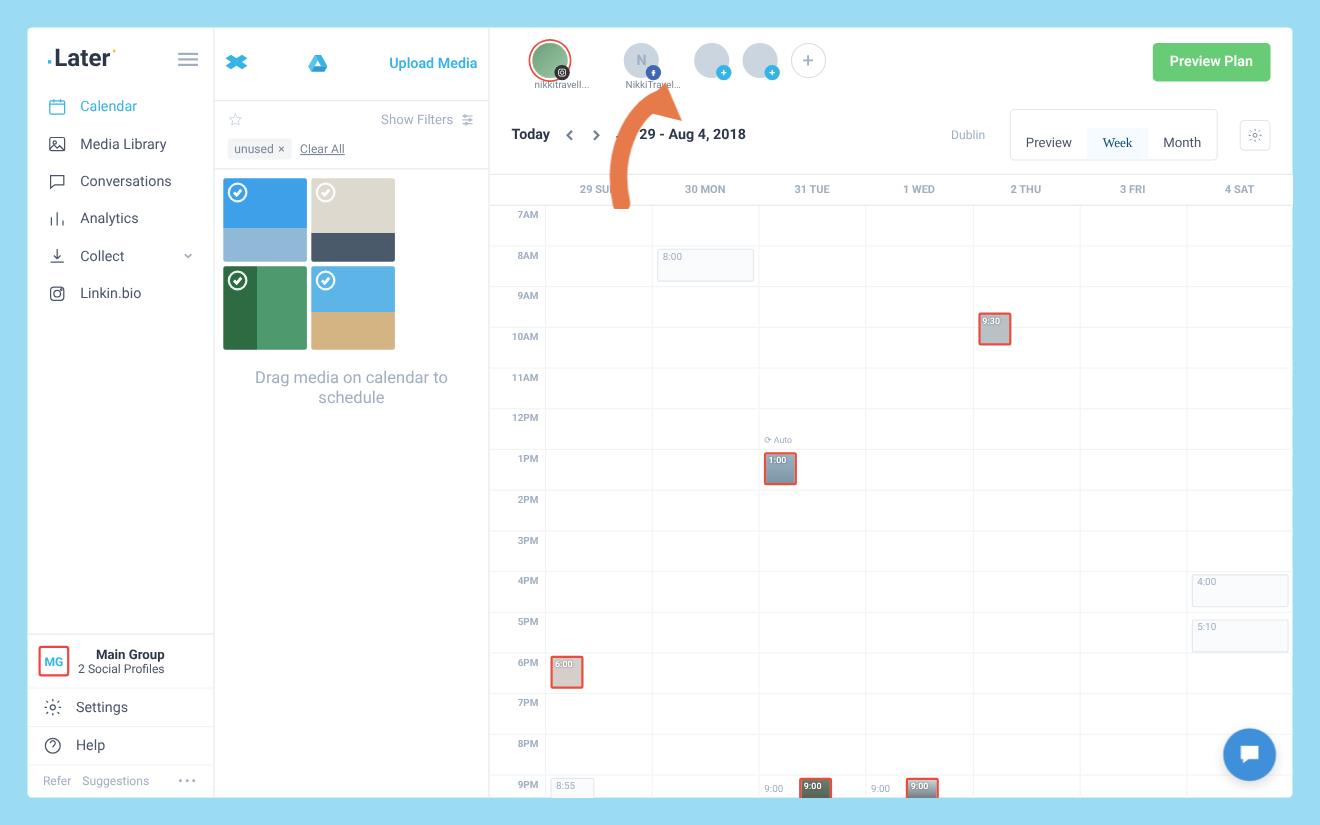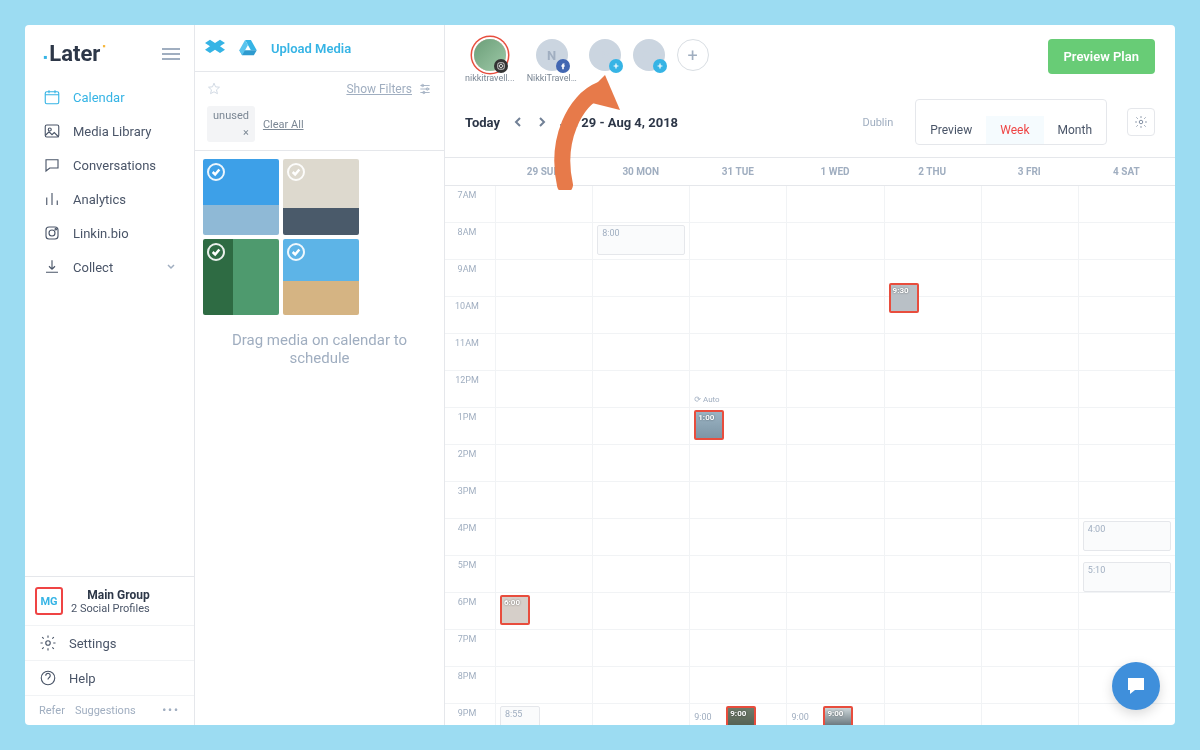--- a/index.html
+++ b/index.html
@@ -23,67 +23,67 @@
 .group-box { border-top: 1px solid #E5E7EB; padding: 10px; display: flex; gap: 8px; align-items: center; }
 .group-avatar { width: 28px; height: 28px; border: 2px solid #ef4444; border-radius: 3px; color:#36B4E5; font-size: 11px; font-weight:700; display:flex; align-items:center; justify-content:center; }
 .group-title { font-weight: 700; color:#2D3748; font-size:12px;}
 .group-sub { font-size: 11px; color:#4A5568; }
 .footer-item { display:flex; align-items:center; gap:12px; padding:8px 14px; color:#4A5568; cursor:pointer; border-top:1px solid #F1F3F5;}
 .footer-row { display:flex; gap:10px; padding:8px 14px; font-size:11px; color:#A0AEC0; align-items:center; border-top:1px solid #F1F3F5;}
 .dots { margin-left:auto; letter-spacing:2px; cursor:pointer; color:#A0AEC0; font-weight:700;}
 
 
 .media-panel { width: 250px; border-right:1px solid #E5E7EB; display:flex; flex-direction:column; }
-.upload-row { display:flex; align-items:center; justify-content:flex-start; gap:14px; padding:14px 10px; border-bottom:1px solid #E5E7EB; }
+.upload-row { display:flex; align-items:center; justify-content:space-between; gap:14px; padding:24px 10px; border-bottom:1px solid #E5E7EB; }
 .upload-link { color:#36B4E5; font-weight:600; cursor:pointer; }
 .cloud-icon { width:20px; height:18px; fill:#36B4E5; }
 .drive-icon { width:18px; height:16px; }
-.filter-row { display:flex; align-items:center; justify-content:space-between; padding:10px 12px; color:#A0AEC0; font-size:12px;text-decoration:underline; }
+.filter-row { display:flex; align-items:center; justify-content:space-between; padding:10px 12px; color:#A0AEC0; font-size:12px; }
 .filters-icon { width:14px; height:14px; stroke:#A0AEC0; fill:none; stroke-width:1.5; margin-left:6px; }
 .tag-row { display:flex; gap:8px; align-items:center; padding:0 12px 8px; font-size:11px; border-bottom:1px solid #E5E7EB;}
-.tag { background:#F3F4F6; color:#7B8794; padding:3px 6px; border-radius:3px; display:flex; gap:4px; align-items:flex-end;flex-direction:column;}
+.tag { background:#F3F4F6; color:#7B8794; padding:3px 6px; border-radius:3px; display:flex; gap:4px; align-items:flex-end;}
 .clear { color:#7B8794; cursor:pointer;text-decoration:underline;}
 .thumbs { padding:8px; display:flex; flex-wrap:wrap; gap:4px; }
 .thumb { width:76px; height:76px; background:#BBB; border-radius:2px; position:relative; }
 .thumb .chk { position:absolute; top:4px; left:4px; width:18px; height:18px; border:2px solid rgba(255,255,255,.9); border-radius:50%; display:flex; align-items:center; justify-content:center;}
 .thumb .chk svg{ width:10px; height:10px; stroke:#FFF; stroke-width:3; fill:none;}
 .th-sky { background: linear-gradient(180deg,#3DA0E8 60%,#8FB9D6 60%); }
 .th-build { background: linear-gradient(180deg,#DDD9CE 65%, #4A5A6A 65%); }
 .th-palm { background: linear-gradient(90deg,#2E6B43 40%,#4E9A6E 40%); }
 .th-beach { background: linear-gradient(180deg,#5DB4E7 55%,#D5B483 55%); }
 .drag-hint { text-align:center; font-size:15px; color:#A0AEC0; padding:8px; }
 
 
 .calendar { flex:1; display:flex; flex-direction:column; overflow:hidden; }
 .profiles-row { display:flex; align-items:flex-start; gap:12px; padding:14px 20px 6px; }
 .profile { display:flex; flex-direction:column; align-items:center; gap:2px; cursor:pointer;}
 .pavatar { width:32px; height:32px; border-radius:50%; background:#CBD5E0; display:flex; align-items:center; justify-content:center; font-weight:700; color:#A0AEC0; position:relative; }
 .pavatar.selected { box-shadow: 0 0 0 2px #FFF, 0 0 0 3.5px #E84D3D; background: linear-gradient(135deg,#6B9E78,#9EC9A8);}
 .pavatar .badge { position:absolute; bottom:-2px; right:-2px; width:14px; height:14px; border-radius:50%; background:#333; display:flex; align-items:center; justify-content:center;}
 .pavatar .badge.fb{background:#4267B2;} .pavatar .badge.plus{background:#36B4E5;}
 .badge svg{width:8px;height:8px;fill:#FFF;}
-.plabel { font-size:9px; color:#7B8794; max-width:50px; overflow:hidden; text-overflow:ellipsis; white-space:nowrap;}
+.plabel { font-size:9px; color:#7B8794; max-width:50px; overflow:hidden; text-overflow:ellipsis; white-space:nowrap;margin-left:21px;}
 .add-prof { width:32px; height:32px; border:1px solid #D9DEE3; border-radius:50%; display:flex; align-items:center; justify-content:center; color:#A0AEC0; font-size:18px; cursor:pointer;}
 .upgrade { margin-left:auto; background:#68CC76; color:#FFF; font-weight:600; padding:10px 16px; border-radius:4px; cursor:pointer;}
 .cal-toolbar { display:flex; align-items:center; gap:12px; padding:10px 20px 12px; border-bottom:1px solid #E5E7EB;}
 .today-btn { font-weight:700; color:#2D3748; cursor:pointer;}
 .navarr { width:12px; height:12px; stroke:#718096; stroke-width:2; fill:none; cursor:pointer;}
 .range { font-weight:700; color:#2D3748; }
 .tz { margin-left:auto; font-size:11px; color:#A0AEC0;}
 .view-seg { display:flex; border:1px solid #E5E7EB; border-radius:4px; overflow:hidden; margin-left:10px;}
 .view-seg span { padding:7px 14px; font-size:12px; cursor:pointer; color:#4A5568;margin-top:16px;}
-.view-seg span.active { color:#ef4444; background:#F5FBFE;}
+.view-seg span.active { color:#0c4a6e; background:#F5FBFE;font-family:Liberation Serif, serif;}
 .gear { width:28px; height:28px; border:1px solid #E5E7EB; border-radius:4px; display:flex; align-items:center; justify-content:center; margin-left:8px; cursor:pointer;}
 .gear svg{ width:14px;height:14px; stroke:#718096; fill:none; stroke-width:1.5;}
 
 .grid { flex:1; overflow:auto; position:relative; }
 .day-header { display:grid; grid-template-columns:50px repeat(7,1fr); border-bottom:1px solid #E5E7EB; position:sticky; top:0; background:#FFF; z-index:2;}
 .day-header div { padding:8px 4px; text-align:center; font-size:10px; color:#A0AEC0; font-weight:700;}
 .hour-row { display:grid; grid-template-columns:50px repeat(7,1fr); border-bottom:1px solid #F1F3F5; height:37px; position:relative;}
-.hour-label { font-size:9px; color:#A0AEC0; text-align:center; padding:4px 6px 0 0; font-weight:400;}
+.hour-label { font-size:9px; color:#A0AEC0; text-align:right; padding:4px 6px 0 0; font-weight:700;}
 .cell { border-left:1px solid #F1F3F5; position:relative; }
 .slot { position:absolute; top:2px; left:4px; right:4px; height:30px; border:1px solid #E5E7EB; background:#FAFBFC; border-radius:2px; font-size:9px; color:#A0AEC0; padding:2px 4px;}
 .evt { position:absolute; top:2px; left:4px; width:30px; height:30px; border:2px solid #E84D3D; background:#B9C0C6; border-radius:2px; font-size:8px; color:#FFF; padding:1px 2px; font-weight:700; text-shadow:0 0 2px rgba(0,0,0,.5);}
 .evt-time { position:absolute; left:40px; top:8px; font-size:9px; color:#A0AEC0;}
 .auto-tag { position:absolute; top:-13px; left:4px; font-size:8px; color:#A0AEC0; display:flex; gap:2px; align-items:center;}
 
 .arrow-annot { position:absolute; left:100px; top:45px; width:90px; height:120px; pointer-events:none; z-index:5;}
 
 .chat-bubble { position:absolute; bottom:40px; right:40px; width:48px; height:48px; background:#3F8FDB; border-radius:50%; display:flex; align-items:center; justify-content:center; cursor:pointer; box-shadow:0 4px 12px rgba(0,0,0,.15);}
 .chat-bubble svg { width:24px; height:24px; fill:#FFF;}
@@ -125,34 +125,34 @@
         <span>Conversations</span>
       </div>
       <div class="nav-item">
         <svg class="nav-icon" viewBox="0 0 24 24">
             <path d="M5 20V10M12 20V4M19 20v-6"></path>
           </svg>
         <span>Analytics</span>
       </div>
       <div class="nav-item">
         <svg class="nav-icon" viewBox="0 0 24 24">
+            <path d="M12 3v12m0 0l-4-4m4 4l4-4M4 19h16"></path>
+          </svg>
+        <span>Collect</span>
+        <svg class="chev" viewBox="0 0 10 10">
+            <path d="M2 3l3 3 3-3"></path>
+          </svg>
+      </div>
+      <div class="nav-item">
+        <svg class="nav-icon" viewBox="0 0 24 24">
             <rect x="4" y="4" width="16" height="16" rx="4"></rect>
             <circle cx="12" cy="12" r="4"></circle>
             <circle cx="17" cy="7" r="1"></circle>
           </svg>
         <span>Linkin.bio</span>
-      </div>
-      <div class="nav-item">
-        <svg class="nav-icon" viewBox="0 0 24 24">
-            <path d="M12 3v12m0 0l-4-4m4 4l4-4M4 19h16"></path>
-          </svg>
-        <span>Collect</span>
-        <svg class="chev" viewBox="0 0 10 10">
-            <path d="M2 3l3 3 3-3"></path>
-          </svg>
       </div>
     </nav>
     <div class="spacer"></div>
     <div class="group-box">
       <div class="group-avatar">MG</div>
       <div>
         <div class="group-title">Main Group</div>
         <div class="group-sub">2 Social Profiles</div>
       </div>
     </div>

